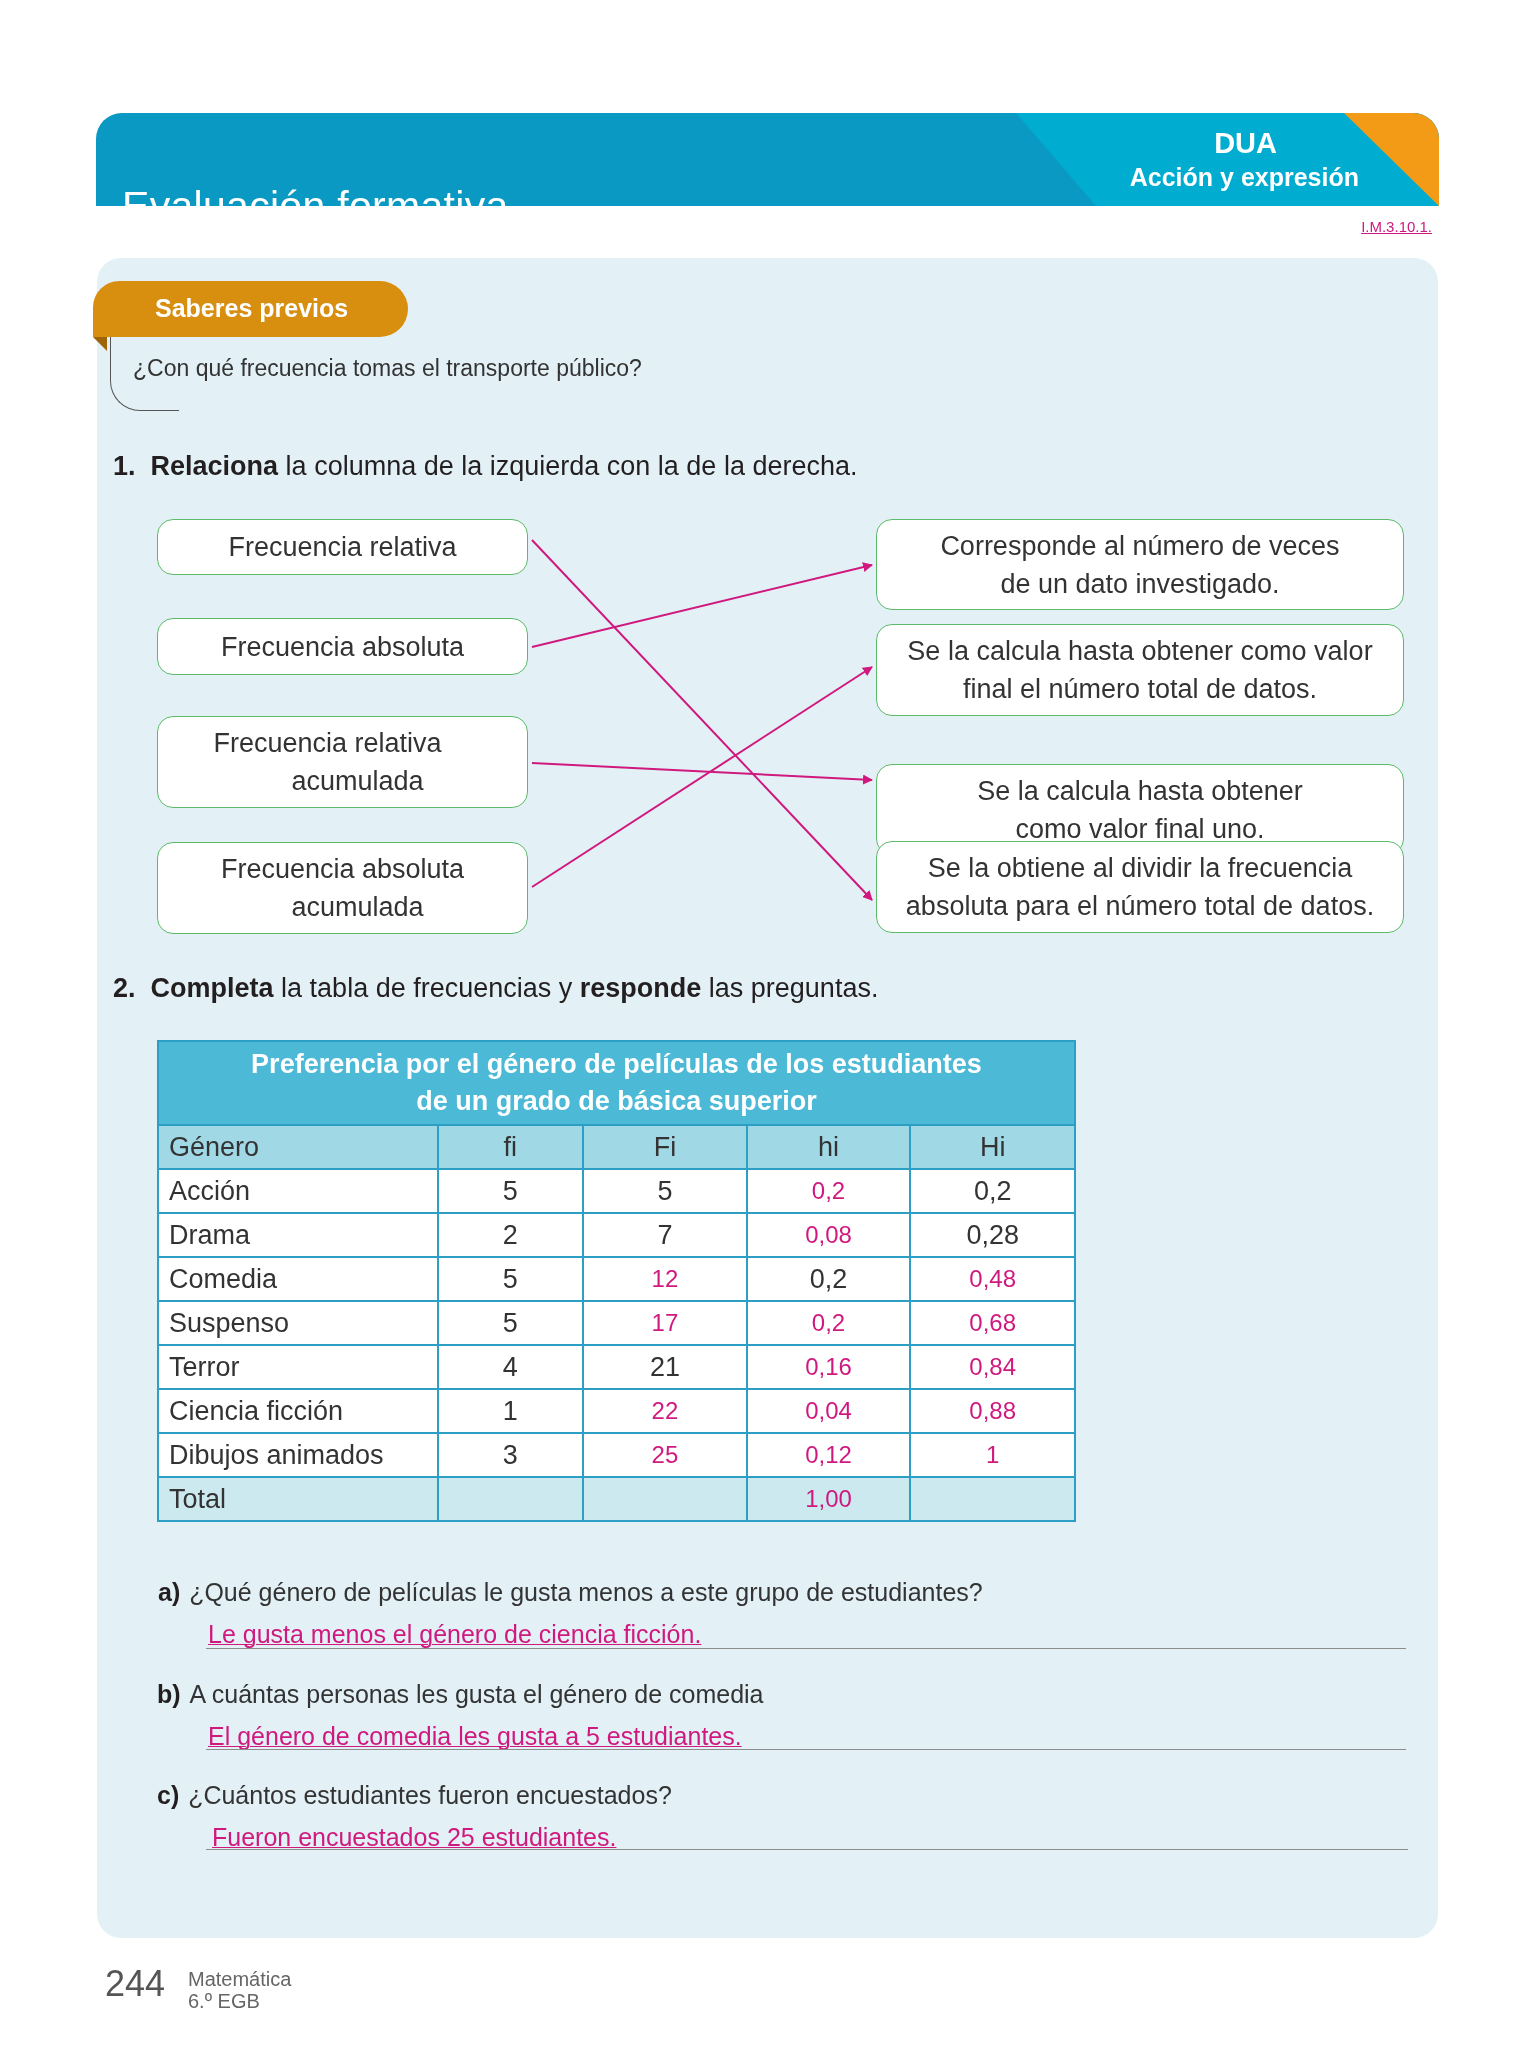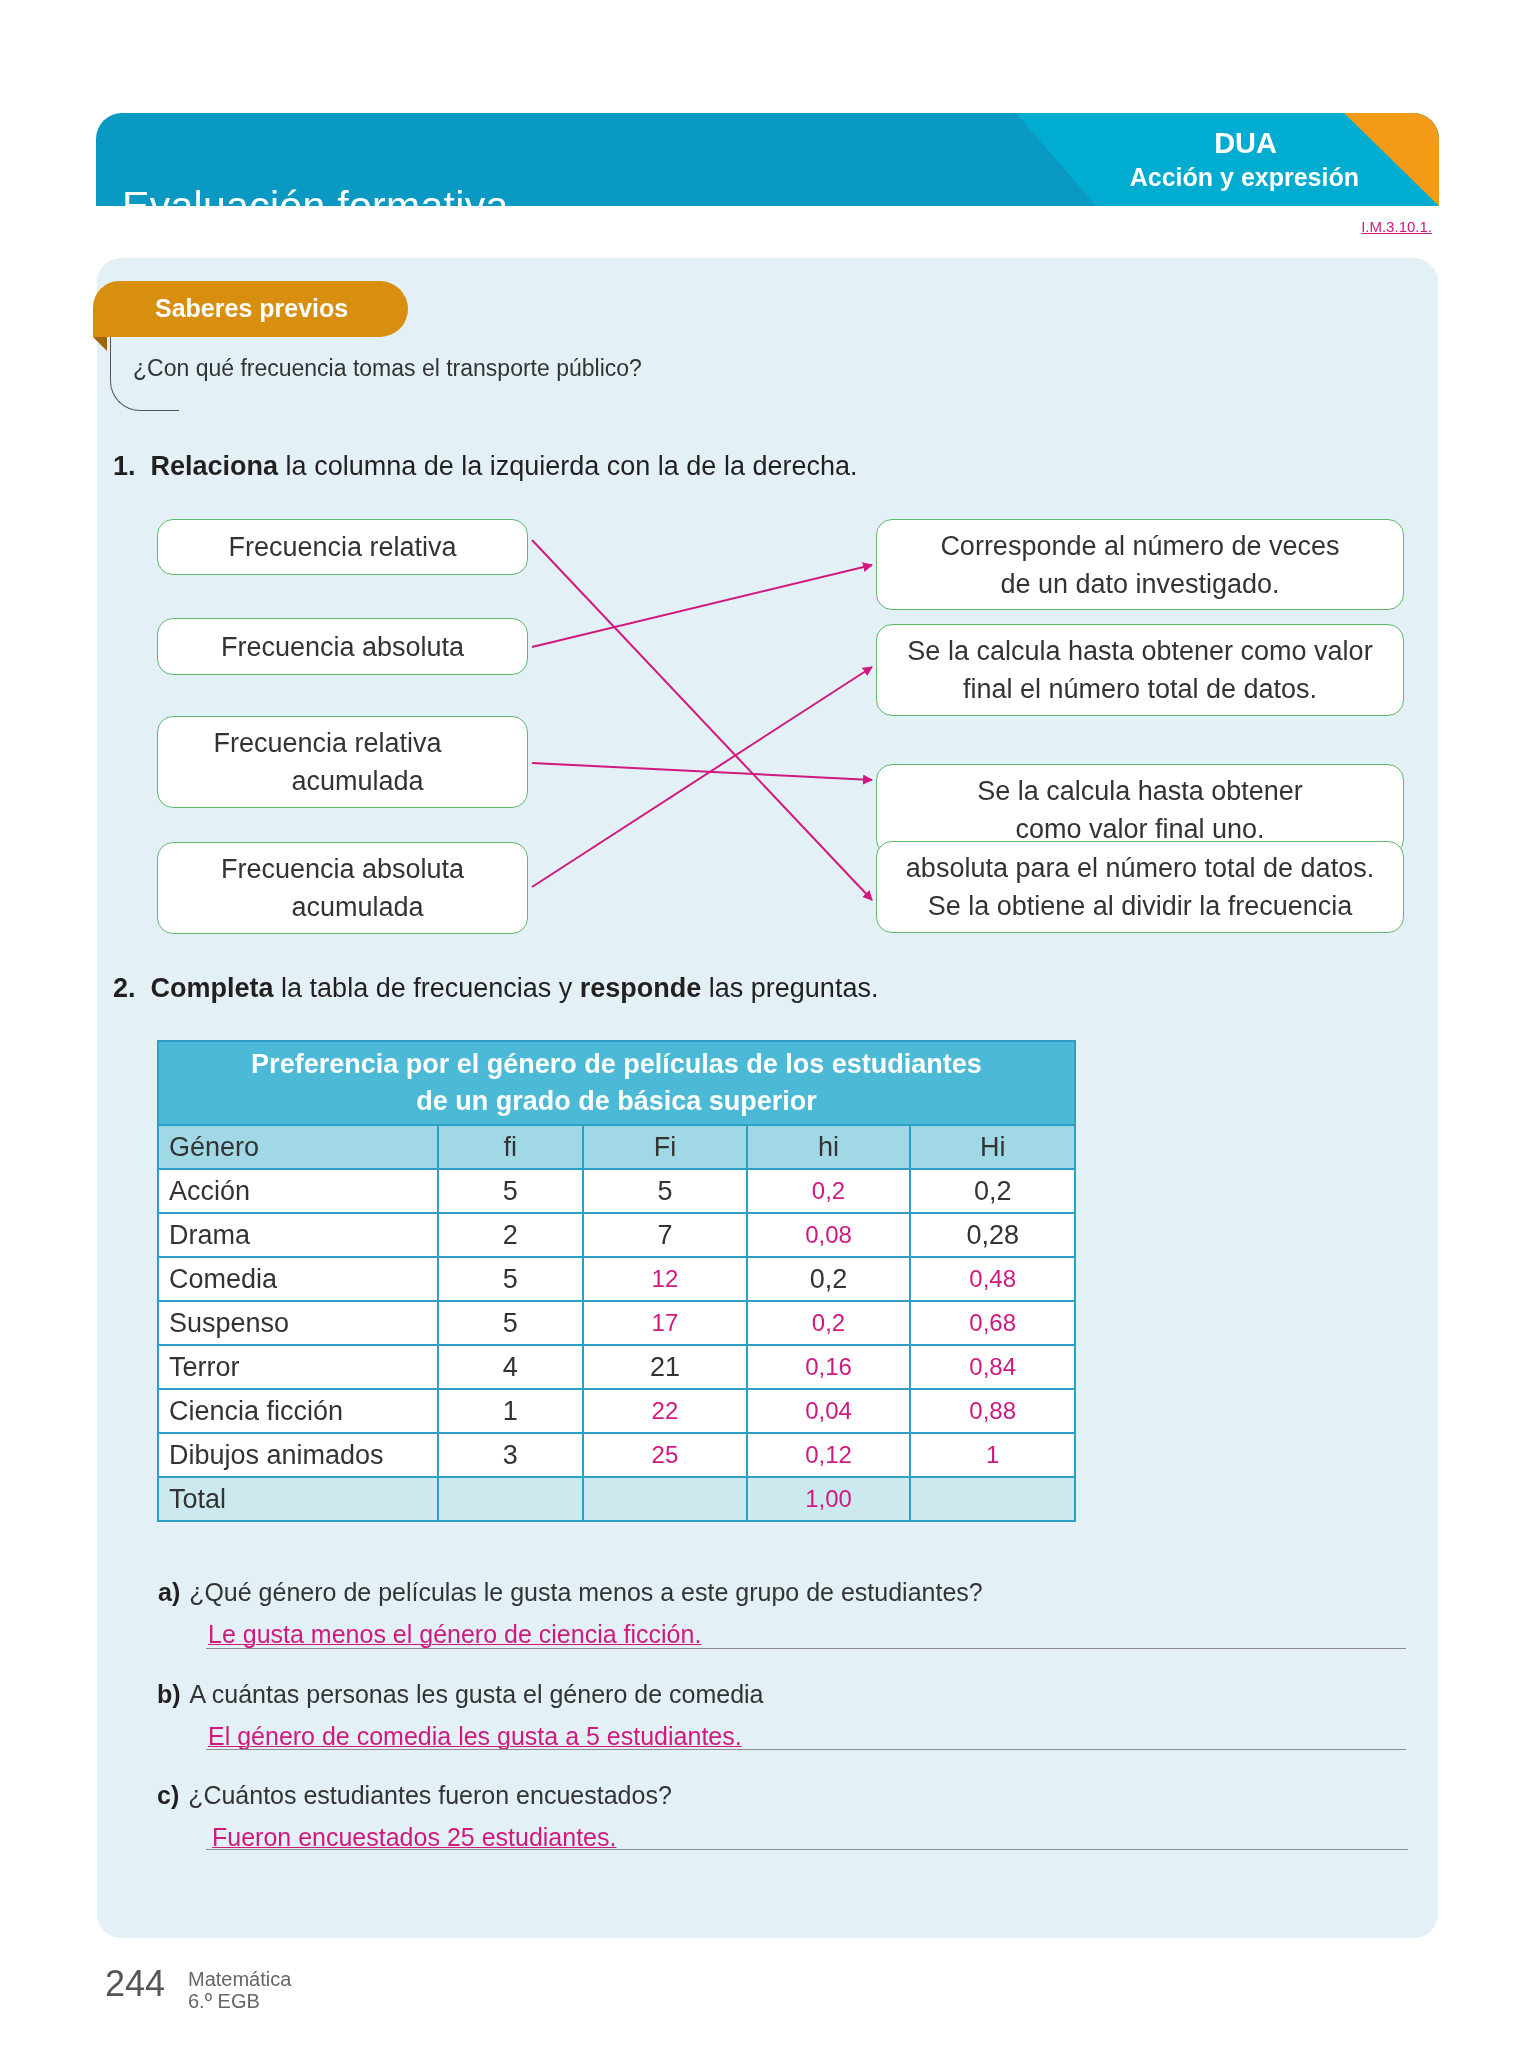--- a/index.html
+++ b/index.html
@@ -106,22 +106,22 @@
 </div>
 <div class="mbox" style="left:876px;top:624px;width:528px;height:92px;flex-direction:column;">
   <span>Se la calcula hasta obtener como valor</span>
   <span>final el número total de datos.</span>
 </div>
 <div class="mbox" style="left:876px;top:733px;width:528px;height:91px;flex-direction:column;margin-top:31px;">
   <span>Se la calcula hasta obtener</span>
   <span>como valor final uno.</span>
 </div>
 <div class="mbox" style="left:876px;top:841px;width:528px;height:92px;flex-direction:column;">
+  <span>Se la obtiene al dividir la frecuencia</span>
   <span>absoluta para el número total de datos.</span>
-  <span>Se la obtiene al dividir la frecuencia</span>
 </div>
 
 <svg id="arrows">
   <defs>
     <marker id="ah" markerWidth="10" markerHeight="10" refX="9" refY="5" orient="auto" markerUnits="userSpaceOnUse">
       <path d="M0,0 L10,5 L0,10 z" fill="#d0197f"></path>
     </marker>
   </defs>
   <g id="arrow-group">
       <line x1="532" y1="540" x2="872" y2="900" stroke="#d0197f" stroke-width="2" marker-end="url(#ah)"></line>

